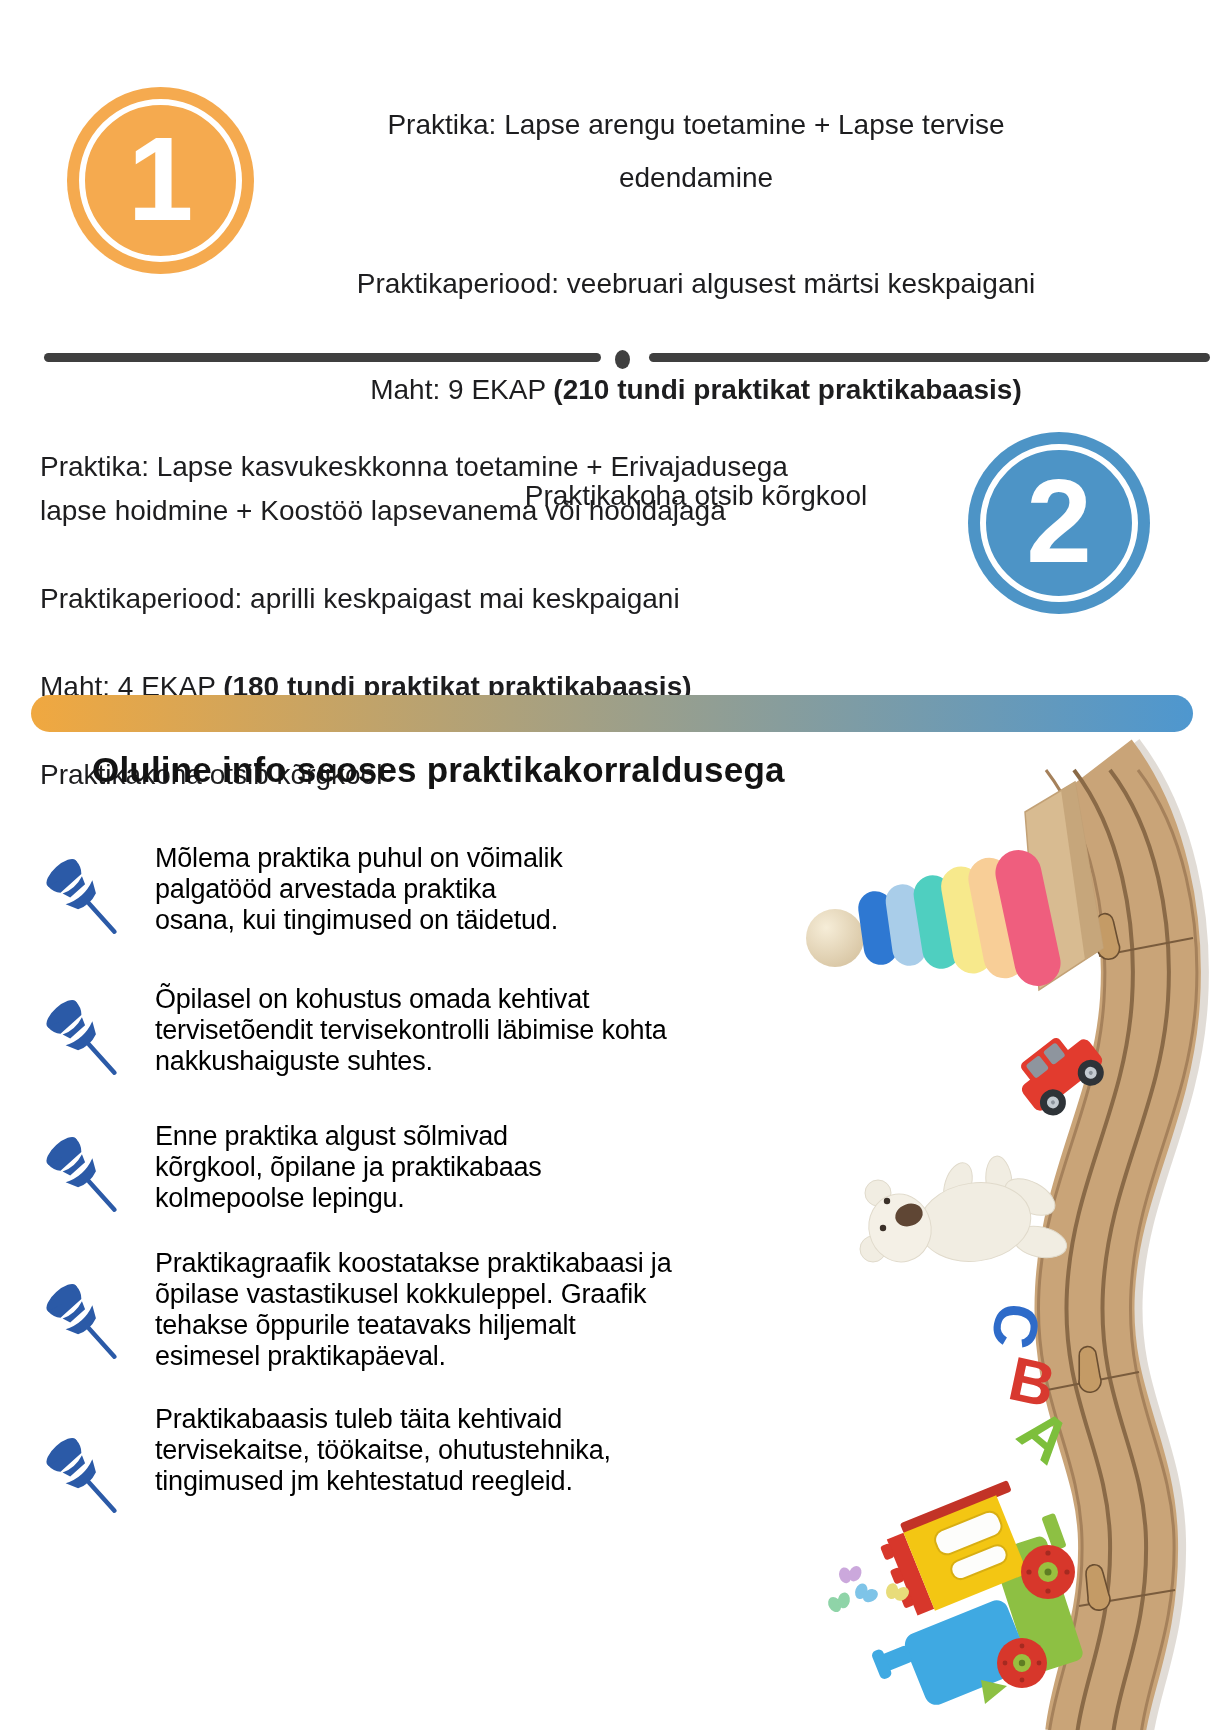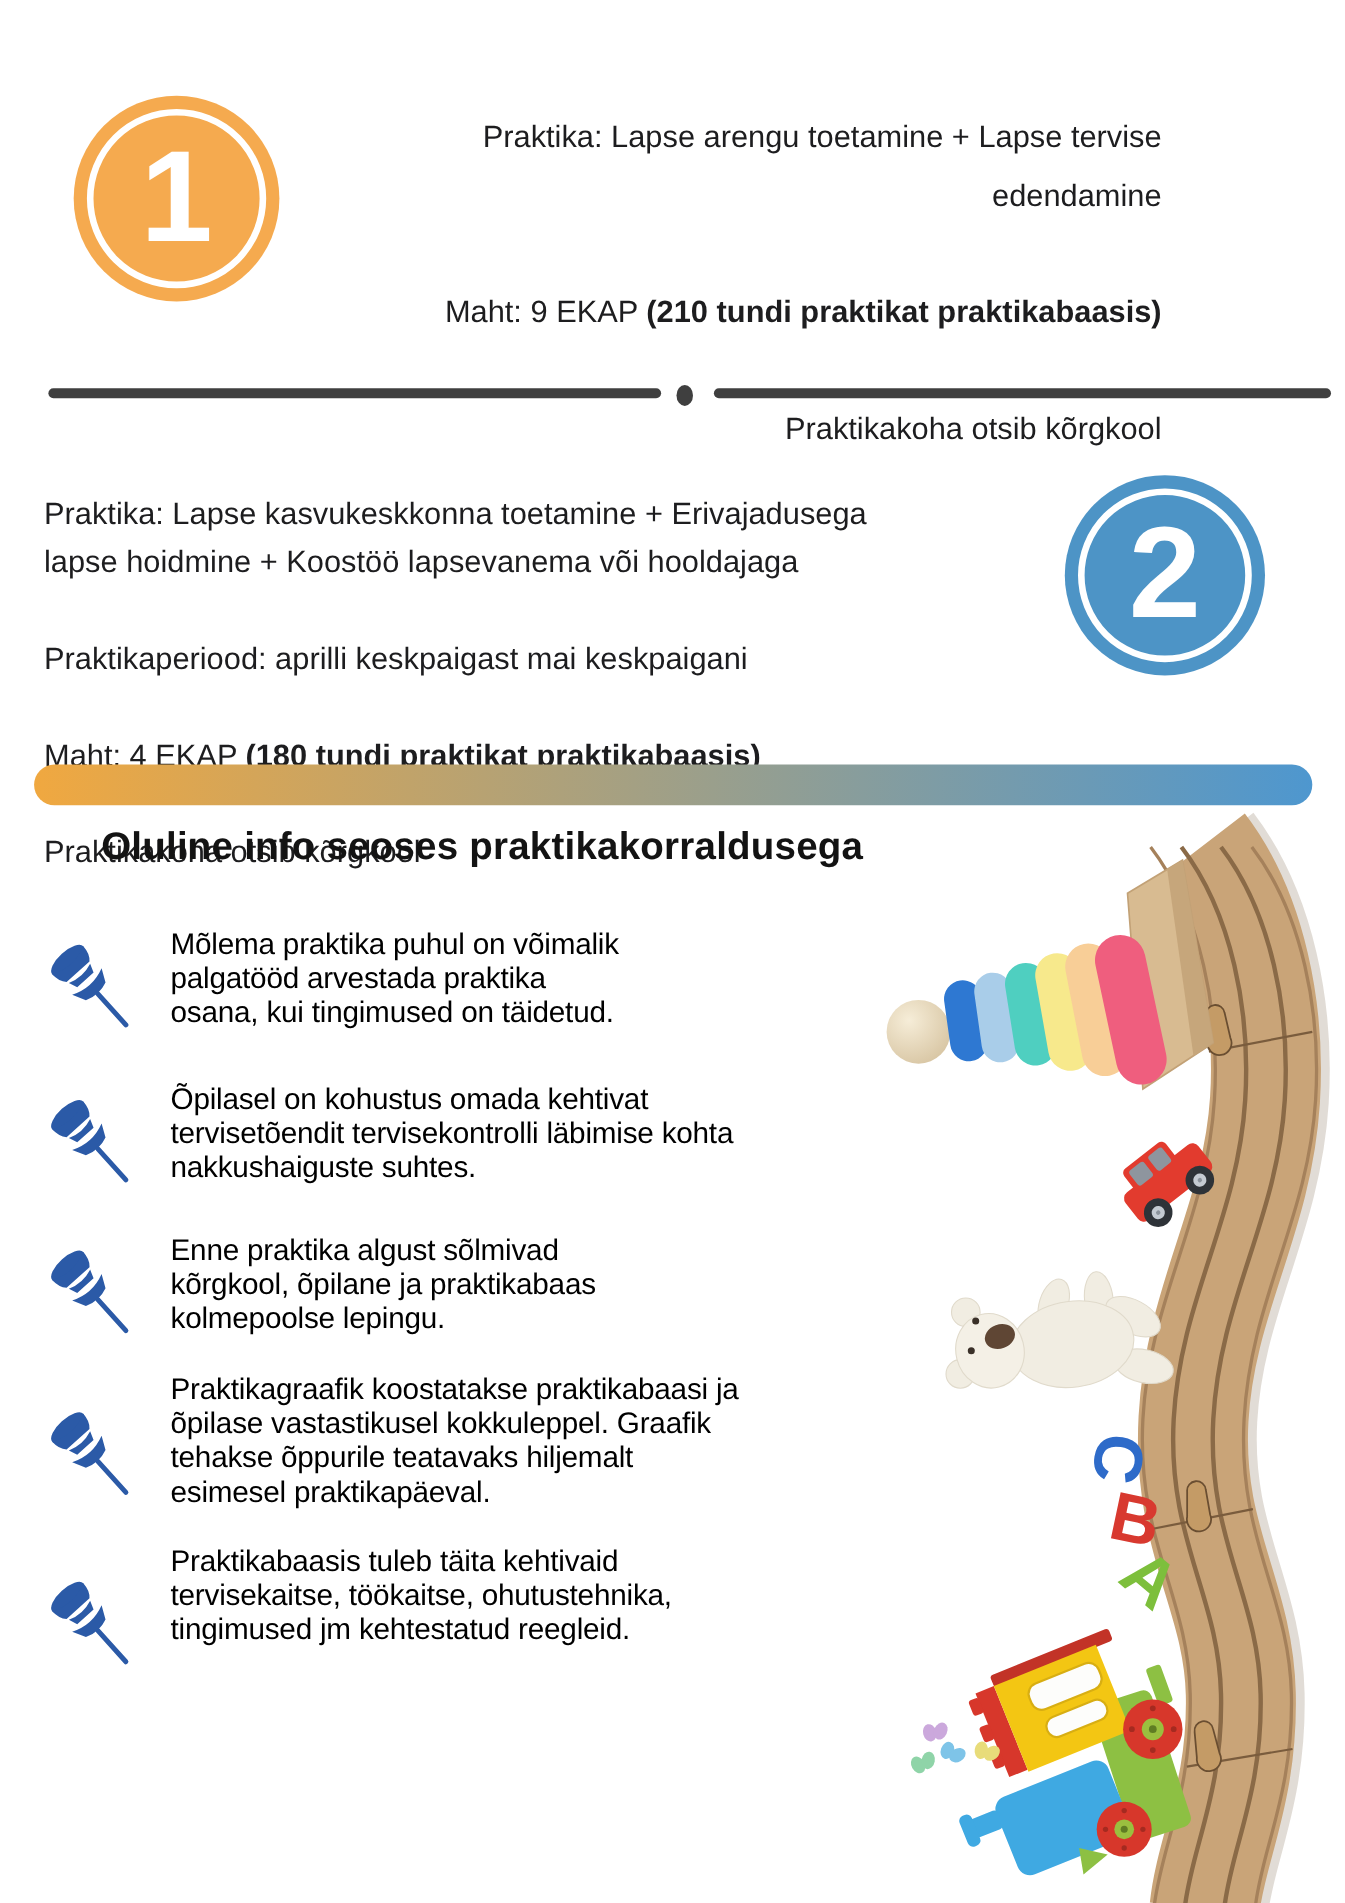--- a/index.html
+++ b/index.html
@@ -12,21 +12,21 @@
   body{
     width:1223px;height:1730px;position:relative;overflow:hidden;
     font-family:"Liberation Sans",sans-serif;color:var(--text);
   }
   .badge{position:absolute;border-radius:50%;display:flex;align-items:center;justify-content:center}
   .badge::after{content:"";position:absolute;inset:12px;border:6px solid #fff;border-radius:50%}
   .badge .num{color:#fff;font-weight:700;font-size:118px;line-height:1;transform:translateY(-2px)}
   #badge-1{left:67px;top:87px;width:187px;height:187px;background:var(--badge1)}
   #badge-2{left:968px;top:432px;width:182px;height:182px;background:var(--badge2)}
   .sec{position:absolute;font-size:28px;line-height:53px;white-space:pre-line}
-  #sec1{left:336px;top:45px;width:720px;text-align:right}
+  #sec1{left:336px;top:45px;width:720px;text-align:center}
   #sec2{left:40px;top:401px;width:877px;text-align:left;line-height:44px}
   .sec .b{font-weight:700}
   .divider-line{position:absolute;top:353px;height:9px;border-radius:5px;background:var(--divider)}
   #div-left{left:44px;width:557px}
   #div-right{left:649px;width:561px}
   #div-dot{position:absolute;left:615px;top:350px;width:15px;height:19px;border-radius:50%;background:var(--divider)}
   #grad-bar{position:absolute;left:31px;top:695px;width:1162px;height:37px;border-radius:19px;
     background:linear-gradient(90deg,var(--gradient_start),var(--gradient_end))}
   #info-heading{position:absolute;left:92px;top:750px;font-size:35px;font-weight:700;color:#131313;letter-spacing:.2px}
   .pin-item{position:absolute;left:46px}
@@ -40,20 +40,21 @@
 </style>
 </head>
 <body>
 
 <div class="badge" id="badge-1">
   <span class="num">1</span>
 </div>
 <div class="sec" id="sec1">
   <div>Praktika: Lapse arengu toetamine + Lapse tervise
 edendamine</div>
+  <div>Praktikaperiood: veebruari algusest märtsi keskpaigani</div>
   <div><span>Maht: 9 EKAP </span><span class="b">(210 tundi praktikat praktikabaasis)</span></div>
   <div>Praktikakoha otsib kõrgkool</div>
 </div>
 
 <div class="divider-line" id="div-left"></div>
 <div id="div-dot"></div>
 <div class="divider-line" id="div-right"></div>
 
 <div class="sec" id="sec2">
   <div>Praktika: Lapse kasvukeskkonna toetamine + Erivajadusega

